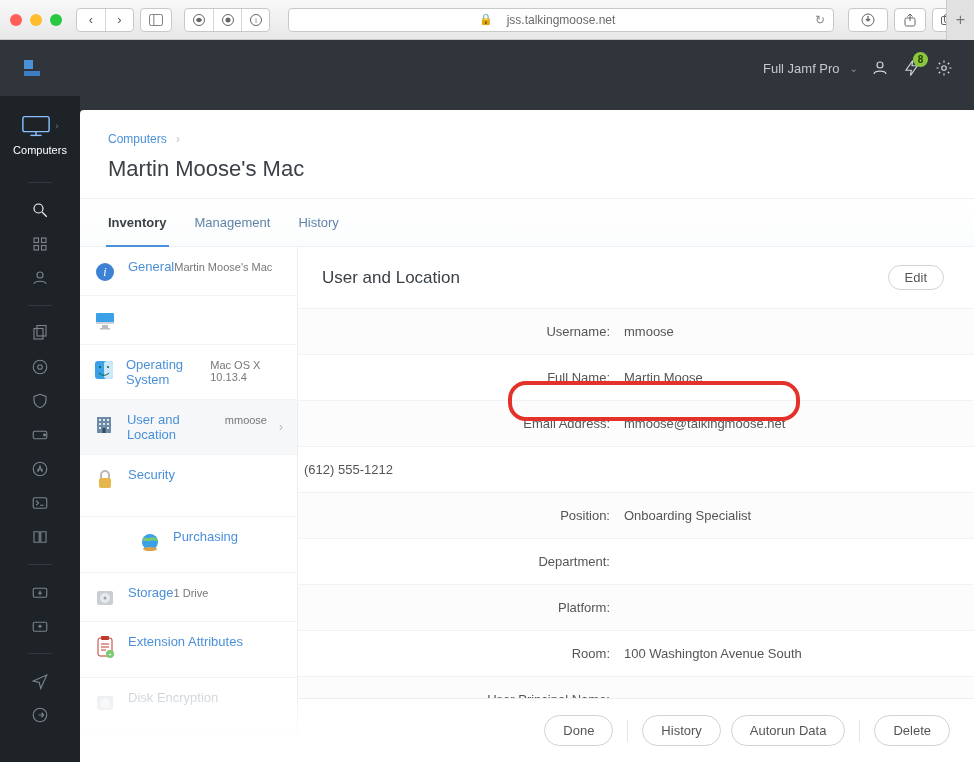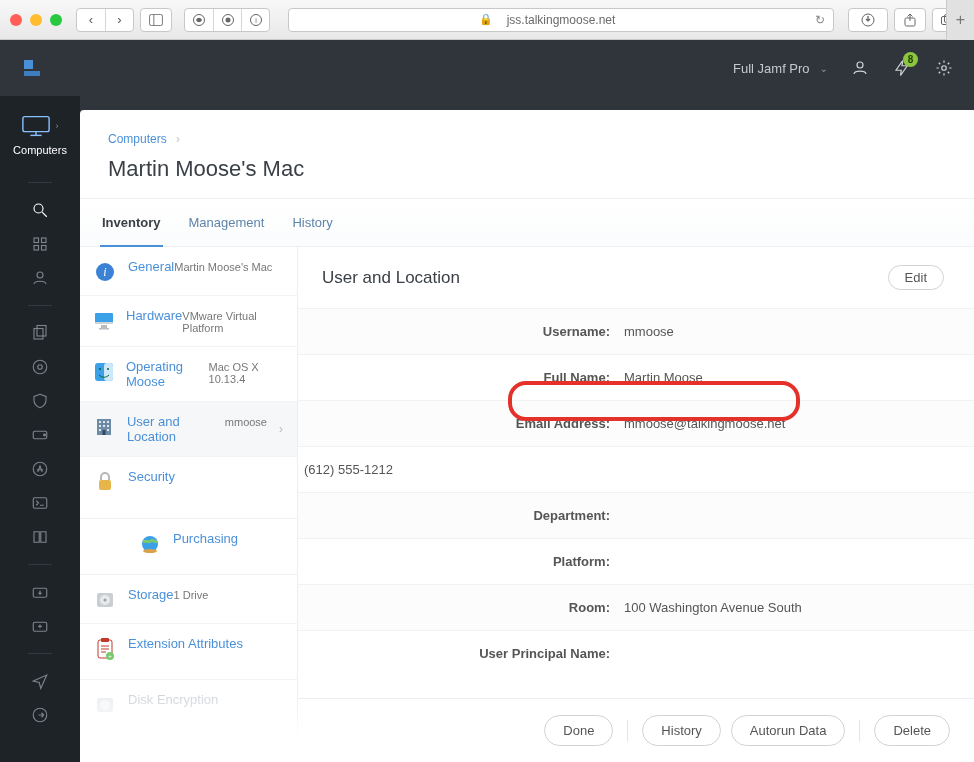--- a/index.html
+++ b/index.html
@@ -44,21 +44,21 @@
 
   
   .app { position:absolute; top:40px; left:0; right:0; bottom:0; background:#2f353a; }
 
   .app-header {
     height:56px; background:#2f353a; display:flex; align-items:center; padding:0 20px;
     color:#cfd3d7;
   }
   .logo { width:24px; height:24px; position:relative; }
   .logo svg { width:24px; height:24px; }
-  .header-right { margin-left:auto; display:flex; align-items:center; gap:22px; font-size:13px; color:#c5c9cd;}
+  .header-right { margin-left:auto; display:flex; align-items:center; gap:12px; font-size:13px; color:#c5c9cd;}
   .inst-picker { display:flex; align-items:center; gap:10px; }
   .inst-picker .chev { font-size:10px; color:#8e949a;}
   .hicon { width:20px; height:20px; display:flex; align-items:center; justify-content:center; color:#cfd3d7; position:relative;}
   .hicon svg { width:18px; height:18px; stroke:#cfd3d7; fill:none; stroke-width:1.6;}
   .notif-badge { position:absolute; top:-6px; right:-6px; background:#8cc63f; color:#1f3b00; font-size:10px; width:15px; height:15px; border-radius:50%; display:flex; align-items:center; justify-content:center; font-weight:600;}
 
   .app-body { position:absolute; top:56px; bottom:0; left:0; right:0; display:flex; }
 
   
   .rail {
@@ -78,21 +78,21 @@
     position:relative; overflow:hidden;
   }
 
   .crumbs { padding:22px 28px 4px; font-size:12px; color:#4a90d9;}
   .crumbs .sep { color:#c1c6cc; margin:0 6px;}
   .page-title { padding: 6px 28px 16px; font-size:22px; color:#3a4046; font-weight:400;}
 
   .tabs-row {
     border-top:1px solid #eef0f2; border-bottom:1px solid #eef0f2;
     background: linear-gradient(#ffffff,#fbfcfd);
-    padding: 0 8px;
+    padding: 0 14px;
     display:flex;
   }
   .tab {
     padding:16px 14px; font-size:13px; color:#5f84a8; position:relative;
   }
   .tab.active { color:#3a4046; font-weight:600;}
   .tab.active::after { content:""; position:absolute; left:12px; right:12px; bottom:-1px; height:2px; background:#4a90d9;}
 
   .columns { display:flex; height:calc(100% - 150px); }
 
@@ -112,21 +112,21 @@
   .inv-item.nosub .labels { justify-content:center; }
 
   
   .detail { flex:1; background:#fff; position:relative;}
   .detail-header { display:flex; align-items:center; padding:18px 30px 18px 24px;}
   .detail-header h2 { font-size:17px; font-weight:400; color:#3a4046;}
   .edit-btn { margin-left:auto; border:1px solid #cfd3d7; background:#fff; border-radius:14px; font-size:13px; color:#555; padding:4px 16px;}
 
   .kv-row { display:flex; align-items:center; height:46px; border-top:1px solid #f0f2f4; font-size:13px;}
   .kv-row:nth-child(odd){ background:#fcfcfd;}
-  .kv-row .k { width:320px; text-align:right; padding-right:8px; color:#555; font-weight:700;}
+  .kv-row .k { width:320px; text-align:right; padding-right:8px; color:#555; font-weight:400;}
   .kv-row .v { padding-left:6px; color:#555; }
 
   .highlight-box { position:absolute; border:4px solid #e4322b; border-radius:18px; pointer-events:none; }
 
   .footer-bar {
     position:absolute; left:218px; right:0; bottom:0; height:64px; border-top:1px solid #eceef1; background:#fff;
     display:flex; align-items:center; justify-content:flex-end; padding:0 24px; gap:10px;
   }
   .pill-btn { border:1px solid #cfd3d7; background:#fff; border-radius:18px; padding:7px 18px; font-size:13px; color:#555;}
   .vsep { width:1px; height:22px; background:#e3e6e9; margin:0 4px;}
@@ -374,37 +374,33 @@
           </div>
           <div class="inv-item">
             <div class="iicon">
                 <svg width="20" height="20" viewBox="0 0 20 20">
                   <rect x="1" y="2" width="18" height="11" rx="1" fill="#3aa0e8"></rect>
                   <rect x="1" y="11" width="18" height="2" fill="#cfd3d7"></rect>
                   <rect x="7" y="14" width="6" height="3" fill="#b8bcc1"></rect>
                   <rect x="5" y="17" width="10" height="1.5" fill="#b8bcc1"></rect>
                 </svg>
               </div>
-            <div class="labels">
-                <span class="lbl">Hardware</span>
-                <span class="sub">VMware Virtual Platform</span>
-              </div>
           </div>
           <div class="inv-item">
             <div class="iicon">
                 <svg width="20" height="20" viewBox="0 0 20 20">
                   <rect x="1" y="1" width="18" height="18" rx="3" fill="#3aa0e8"></rect>
                   <rect x="10" y="1" width="9" height="18" rx="3" fill="#cde8fb"></rect>
                   <circle cx="6" cy="7" r="1" fill="#063"></circle>
                   <circle cx="14" cy="7" r="1" fill="#063"></circle>
                   <path d="M5 13c3 3 7 3 10 0" stroke="#063" fill="none"></path>
                 </svg>
               </div>
             <div class="labels">
-                <span class="lbl">Operating Moose</span>
+                <span class="lbl">Operating System</span>
                 <span class="sub">Mac OS X 10.13.4</span>
               </div>
           </div>
           <div class="inv-item sel">
             <div class="iicon">
                 <svg width="20" height="20" viewBox="0 0 20 20">
                   <rect x="3" y="2" width="14" height="16" fill="#6d8aa6"></rect>
                   <g fill="#dfe7ee">
                     <rect x="5" y="4" width="2" height="2"></rect>
                     <rect x="9" y="4" width="2" height="2"></rect>
@@ -502,20 +498,24 @@
                 <div class="v">Martin Moose</div>
               </div>
             <div class="kv-row">
                 <div class="k">Email Address:</div>
                 <div class="v">mmoose@talkingmoose.net</div>
               </div>
             <div class="kv-row">
                 <div class="v">(612) 555-1212</div>
               </div>
             <div class="kv-row">
+                <div class="k">Position:</div>
+                <div class="v">Onboarding Specialist</div>
+              </div>
+            <div class="kv-row">
                 <div class="k">Department:</div>
                 <div class="v"></div>
               </div>
             <div class="kv-row">
                 <div class="k">Platform:</div>
                 <div class="v"></div>
               </div>
             <div class="kv-row">
                 <div class="k">Room:</div>
                 <div class="v">100 Washington Avenue South</div>

